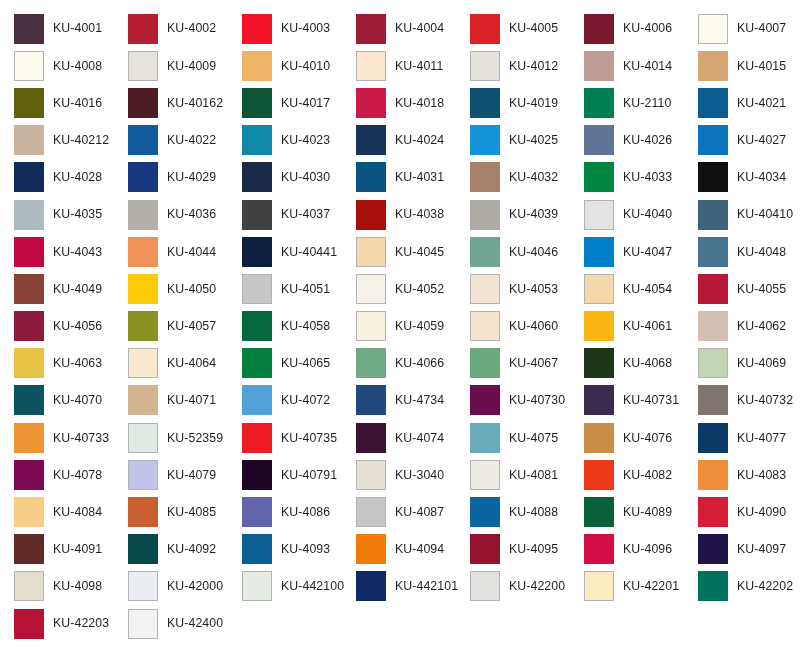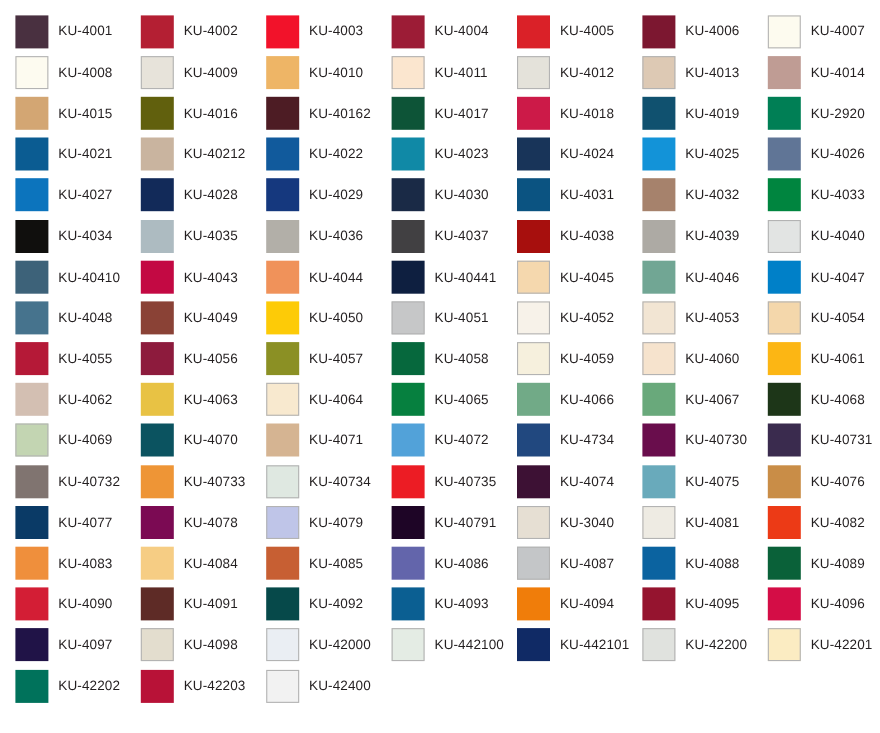--- a/index.html
+++ b/index.html
@@ -91,24 +91,20 @@
     </div>
     <div class="swatch-cell">
       <span class="swatch-chip bordered" style="background-color: rgb(251, 230, 207);"></span>
       <span class="swatch-label">KU-4011</span>
     </div>
     <div class="swatch-cell">
       <span class="swatch-chip bordered" style="background-color: rgb(228, 226, 218);"></span>
       <span class="swatch-label">KU-4012</span>
     </div>
     <div class="swatch-cell">
-      <span class="swatch-chip bordered" style="background-color: rgb(221, 201, 180);"></span>
-      <span class="swatch-label">KU-4013</span>
-    </div>
-    <div class="swatch-cell">
       <span class="swatch-chip" style="background-color: rgb(191, 156, 148);"></span>
       <span class="swatch-label">KU-4014</span>
     </div>
     <div class="swatch-cell">
       <span class="swatch-chip" style="background-color: rgb(211, 166, 115);"></span>
       <span class="swatch-label">KU-4015</span>
     </div>
     <div class="swatch-cell">
       <span class="swatch-chip" style="background-color: rgb(97, 96, 13);"></span>
       <span class="swatch-label">KU-4016</span>
@@ -124,21 +120,21 @@
     <div class="swatch-cell">
       <span class="swatch-chip" style="background-color: rgb(204, 26, 72);"></span>
       <span class="swatch-label">KU-4018</span>
     </div>
     <div class="swatch-cell">
       <span class="swatch-chip" style="background-color: rgb(16, 81, 111);"></span>
       <span class="swatch-label">KU-4019</span>
     </div>
     <div class="swatch-cell">
       <span class="swatch-chip" style="background-color: rgb(0, 127, 85);"></span>
-      <span class="swatch-label">KU-2920</span>
+      <span class="swatch-label">KU-2110</span>
     </div>
     <div class="swatch-cell">
       <span class="swatch-chip" style="background-color: rgb(11, 92, 146);"></span>
       <span class="swatch-label">KU-4021</span>
     </div>
     <div class="swatch-cell">
       <span class="swatch-chip" style="background-color: rgb(201, 180, 159);"></span>
       <span class="swatch-label">KU-40212</span>
     </div>
     <div class="swatch-cell">
@@ -360,21 +356,21 @@
     <div class="swatch-cell">
       <span class="swatch-chip" style="background-color: rgb(128, 116, 112);"></span>
       <span class="swatch-label">KU-40732</span>
     </div>
     <div class="swatch-cell">
       <span class="swatch-chip" style="background-color: rgb(238, 149, 54);"></span>
       <span class="swatch-label">KU-40733</span>
     </div>
     <div class="swatch-cell">
       <span class="swatch-chip bordered" style="background-color: rgb(223, 232, 225);"></span>
-      <span class="swatch-label">KU-40734</span>
+      <span class="swatch-label">KU-52359</span>
     </div>
     <div class="swatch-cell">
       <span class="swatch-chip" style="background-color: rgb(236, 28, 36);"></span>
       <span class="swatch-label">KU-40735</span>
     </div>
     <div class="swatch-cell">
       <span class="swatch-chip" style="background-color: rgb(61, 17, 52);"></span>
       <span class="swatch-label">KU-4074</span>
     </div>
     <div class="swatch-cell">

